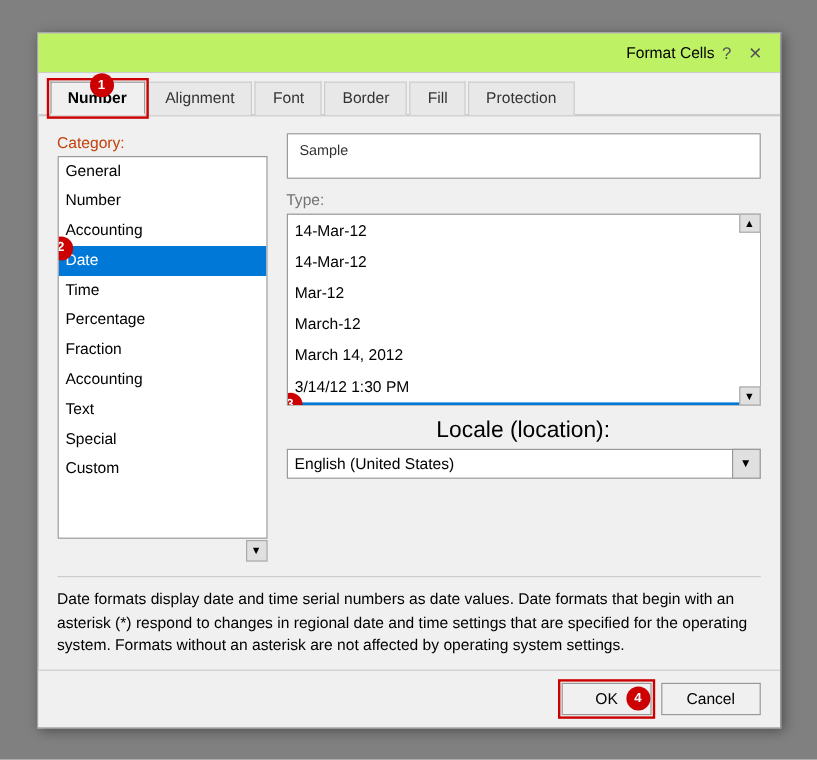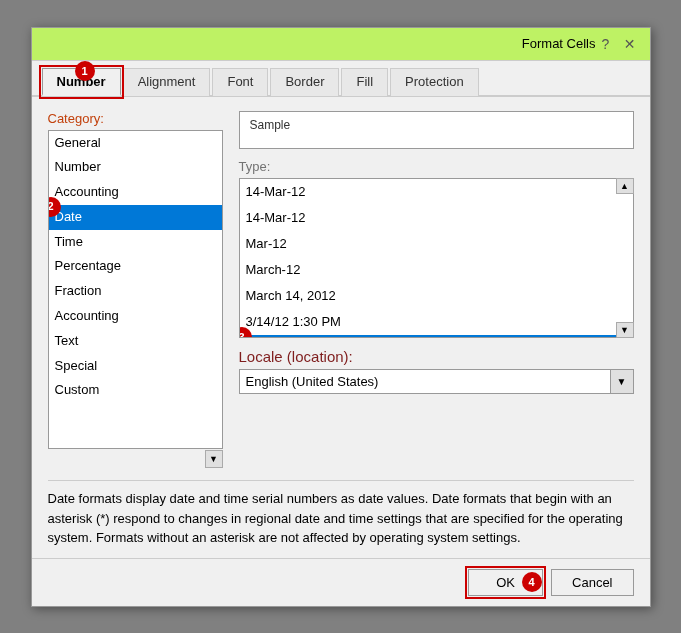--- a/index.html
+++ b/index.html
@@ -186,23 +186,24 @@
       color: #000;
       font-size: 13px;
       line-height: 1.7;
     }
     .type-item.selected {
       background: #0078d7;
       color: white;
     }
 
     .locale-label {
-      font-size: 15px;
+      font-size: 19px;
       margin-bottom: 4px;
-      color: #7f1d1d;
+      color: #000000;
+      text-align: center;
     }
     .locale-select-wrap {
       position: relative;
     }
     .locale-select {
       width: 100%;
       padding: 4px 24px 4px 6px;
       border: 1px solid #999;
       background: white;
       font-size: 13px;

